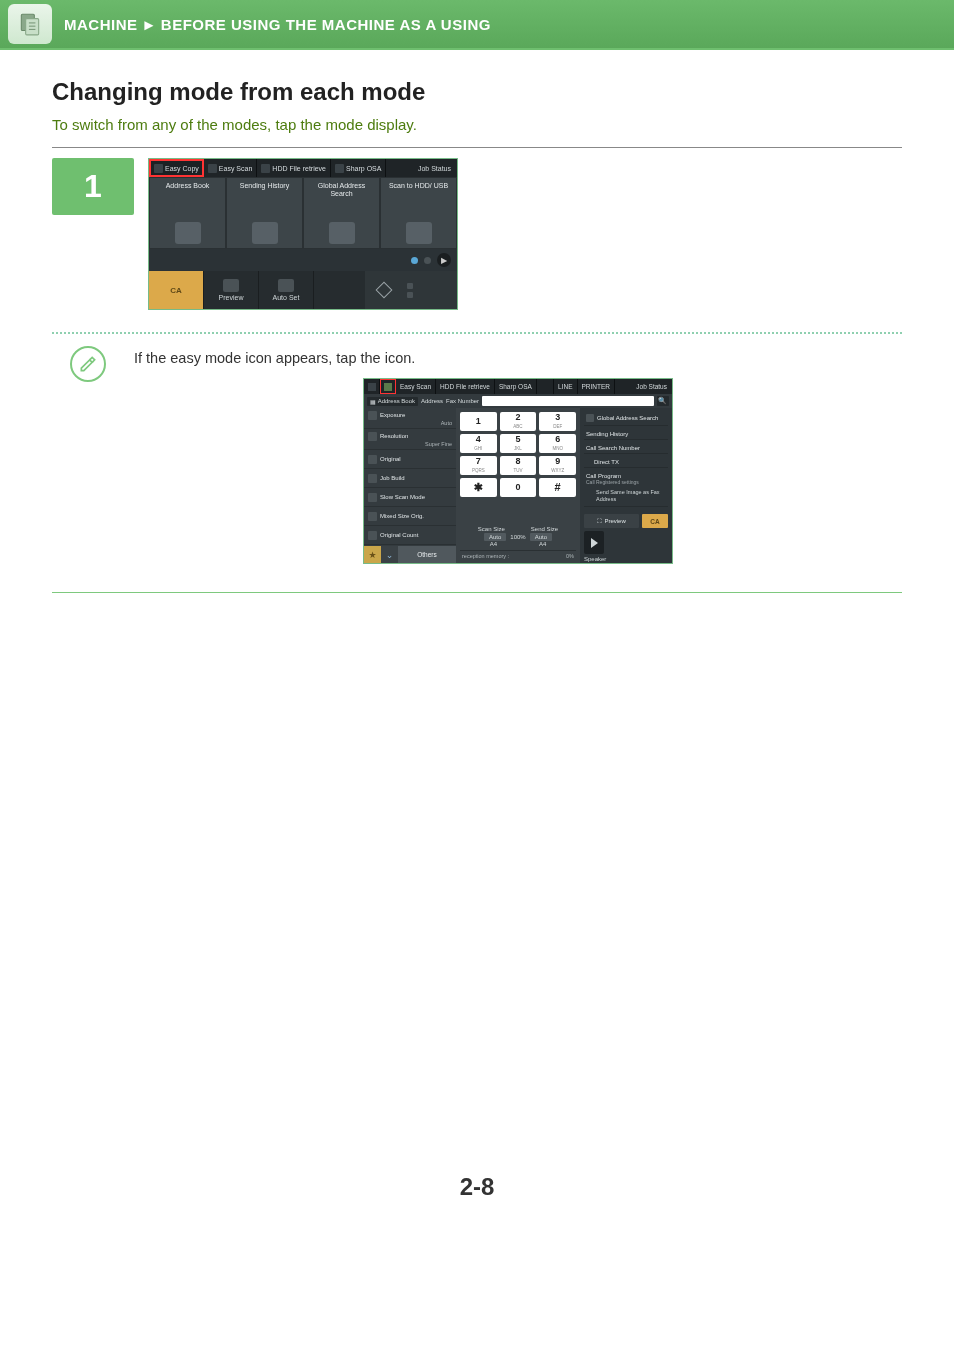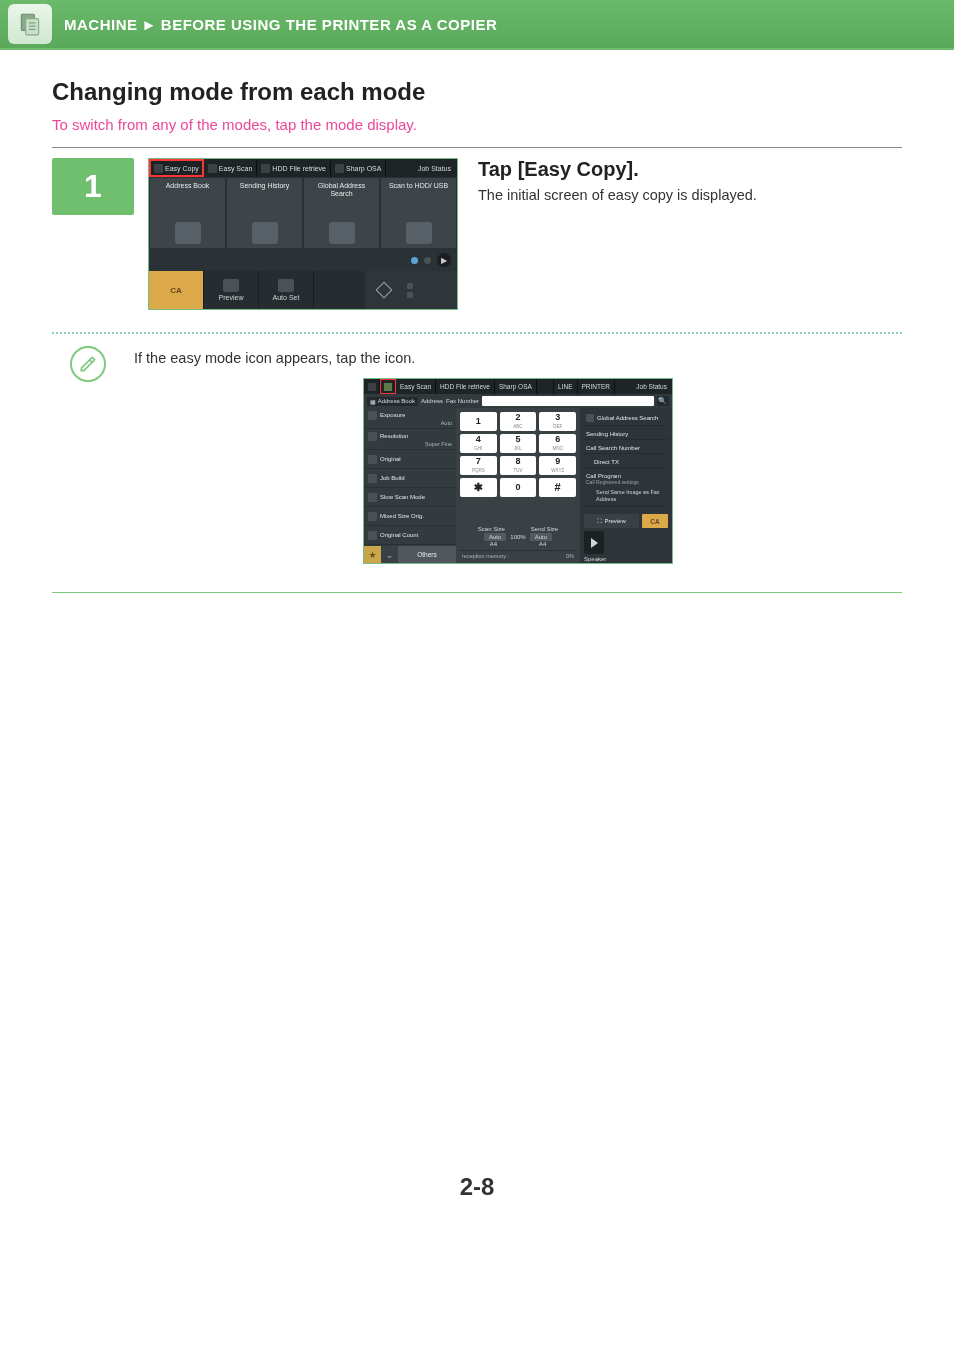--- a/index.html
+++ b/index.html
@@ -5,21 +5,21 @@
   * { box-sizing: border-box; margin: 0; padding: 0; }
   body { font-family: Arial, Helvetica, sans-serif; background:#fff; color:#333; width:954px; }
   .topbar { height:48px; background:linear-gradient(#6bb96b,#5aa85a); display:flex; align-items:center; gap:12px; padding-left:8px; }
   .topbar-icon { width:44px; height:40px; background:linear-gradient(#eaf5ea,#cfe8cf); border-radius:6px; display:flex; align-items:center; justify-content:center; }
   .topbar-icon svg{width:26px;height:26px;}
   .breadcrumb { color:#fff; font-weight:bold; font-size:15px; letter-spacing:0.5px; }
   .breadcrumb .arrow{margin:0 4px;}
   .green-divider{height:2px;background:#6fbf6f;}
   .content { padding:28px 52px 0 52px; }
   h2.page-heading { font-size:24px; font-weight:bold; color:#222; margin-bottom:10px;}
-  .intro { font-size:15px; color:#ec4899; margin-bottom:14px;}
+  .intro { font-size:15px; color:#4d7c0f; margin-bottom:14px;}
   h3.sub-heading { font-size:17px; font-weight:bold; margin-bottom:20px;}
   hr.section-rule { border:none; border-top:1px solid #888; margin:0 0 10px 0;}
   .step-row { display:flex; gap:14px; align-items:flex-start; margin-bottom:6px;}
   .step-number-box { width:82px; height:57px; background:#6fbf6f; color:#fff; font-size:32px; font-weight:bold; display:flex; align-items:center; justify-content:center; border-radius:2px; flex-shrink:0;}
   .screenshot-a { width:310px; flex-shrink:0;}
   .step-text { flex:1; padding-left:6px;}
   .step-text h3 { font-size:20px; font-weight:bold; color:#222; margin-bottom:6px;}
   .step-text p { font-size:14.5px; color:#333;}
   .dotted-divider { border:none; border-top:2px dotted #8fd0b0; margin:22px 0 16px 0;}
   .note-row { display:flex; align-items:flex-start; gap:28px; padding-left:18px;}
@@ -117,21 +117,21 @@
   <div class="topbar-icon">
     <svg viewBox="0 0 24 24">
         <rect x="4" y="3" width="12" height="15" rx="1" fill="#8aa88a" stroke="#6a8a6a"></rect>
         <rect x="8" y="7" width="12" height="15" rx="1" fill="#c8dfc8" stroke="#88a888"></rect>
         <line x1="11" y1="11" x2="17" y2="11" stroke="#7a987a"></line>
         <line x1="11" y1="14" x2="17" y2="14" stroke="#7a987a"></line>
         <line x1="11" y1="17" x2="17" y2="17" stroke="#7a987a"></line>
       </svg>
   </div>
   <div class="breadcrumb">
-    <span>MACHINE</span><span class="arrow">►</span><span>BEFORE USING THE PRINTER AS A COPIER</span>
+    <span>MACHINE</span><span class="arrow">►</span><span>BEFORE USING THE MACHINE AS A USING</span>
   </div>
 </div>
 <div class="green-divider"></div>
 
 <div class="content">
   <h2 class="page-heading">Changing mode from each mode</h2>
   <p class="intro">To switch from any of the modes, tap the mode display.</p>
 
   <hr class="section-rule">
 
@@ -202,24 +202,20 @@
               <div class="diamond"></div>
             </div>
           <div class="ssA-start">
               <div></div>
               <div></div>
             </div>
         </div>
       </div>
     </div>
 
-    <div class="step-text">
-      <h3>Tap [Easy Copy].</h3>
-      <p>The initial screen of easy copy is displayed.</p>
-    </div>
   </div>
 
   <hr class="dotted-divider">
 
   <div class="note-row">
     <div class="note-icon">
       <svg viewBox="0 0 24 24">
           <path d="M4 17 L14 7 L17 10 L7 20 L4 20 Z"></path>
           <path d="M14 7 L17 4 L20 7 L17 10"></path>
         </svg>

